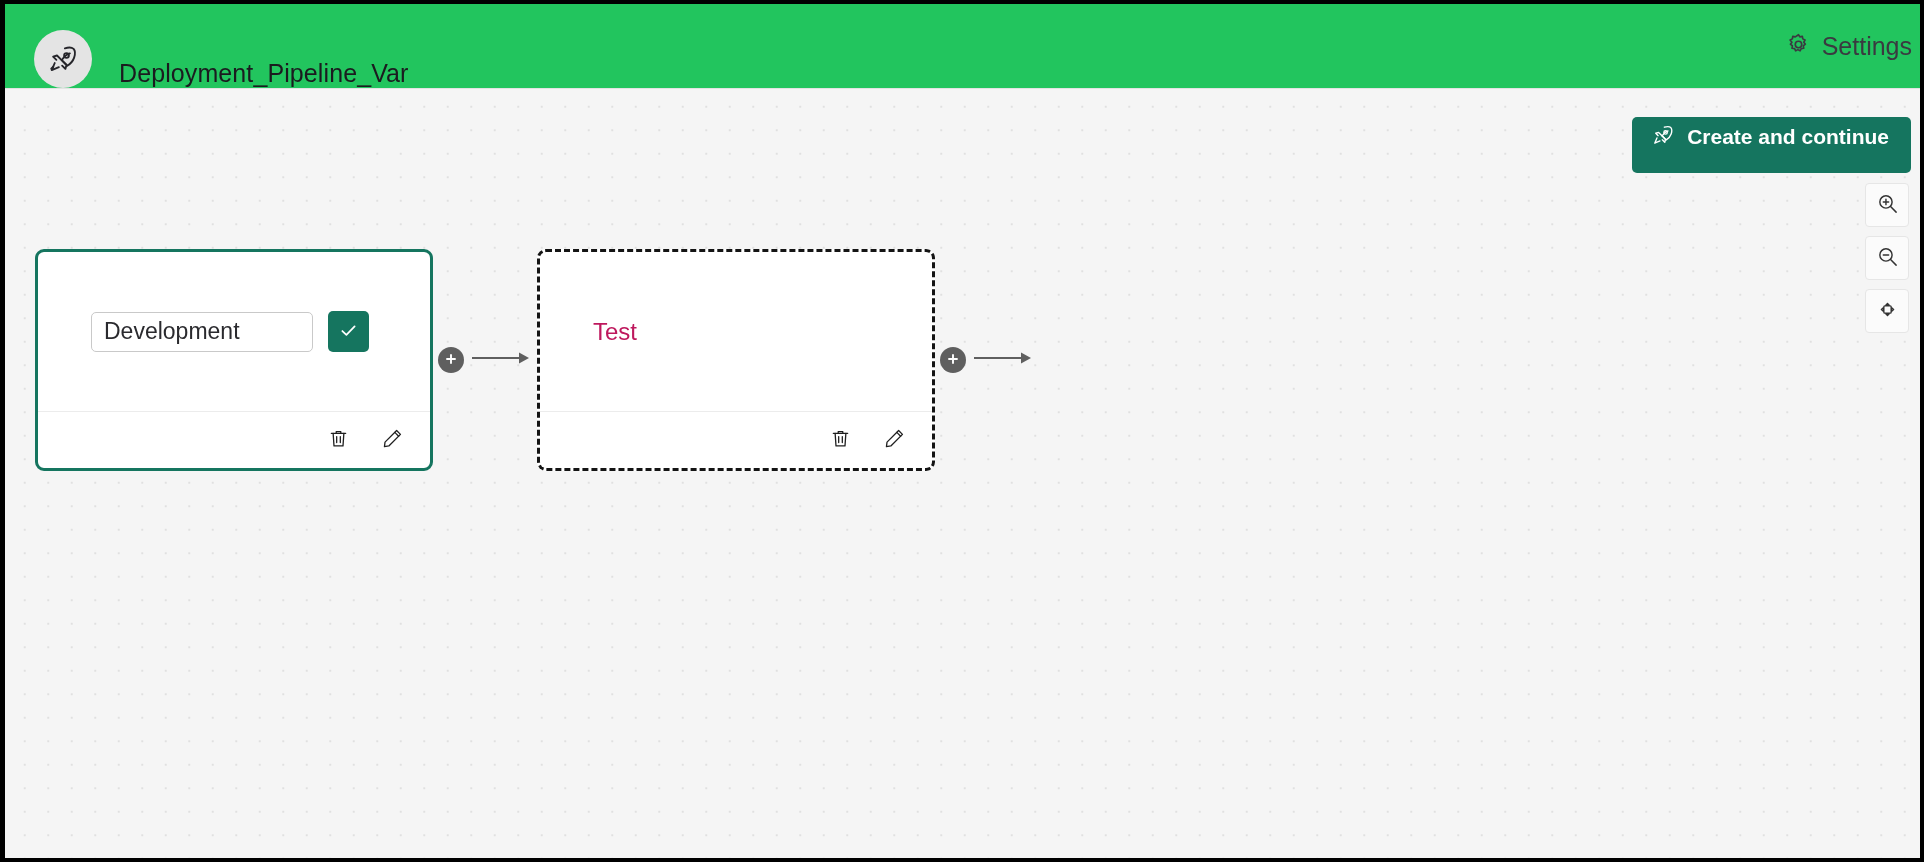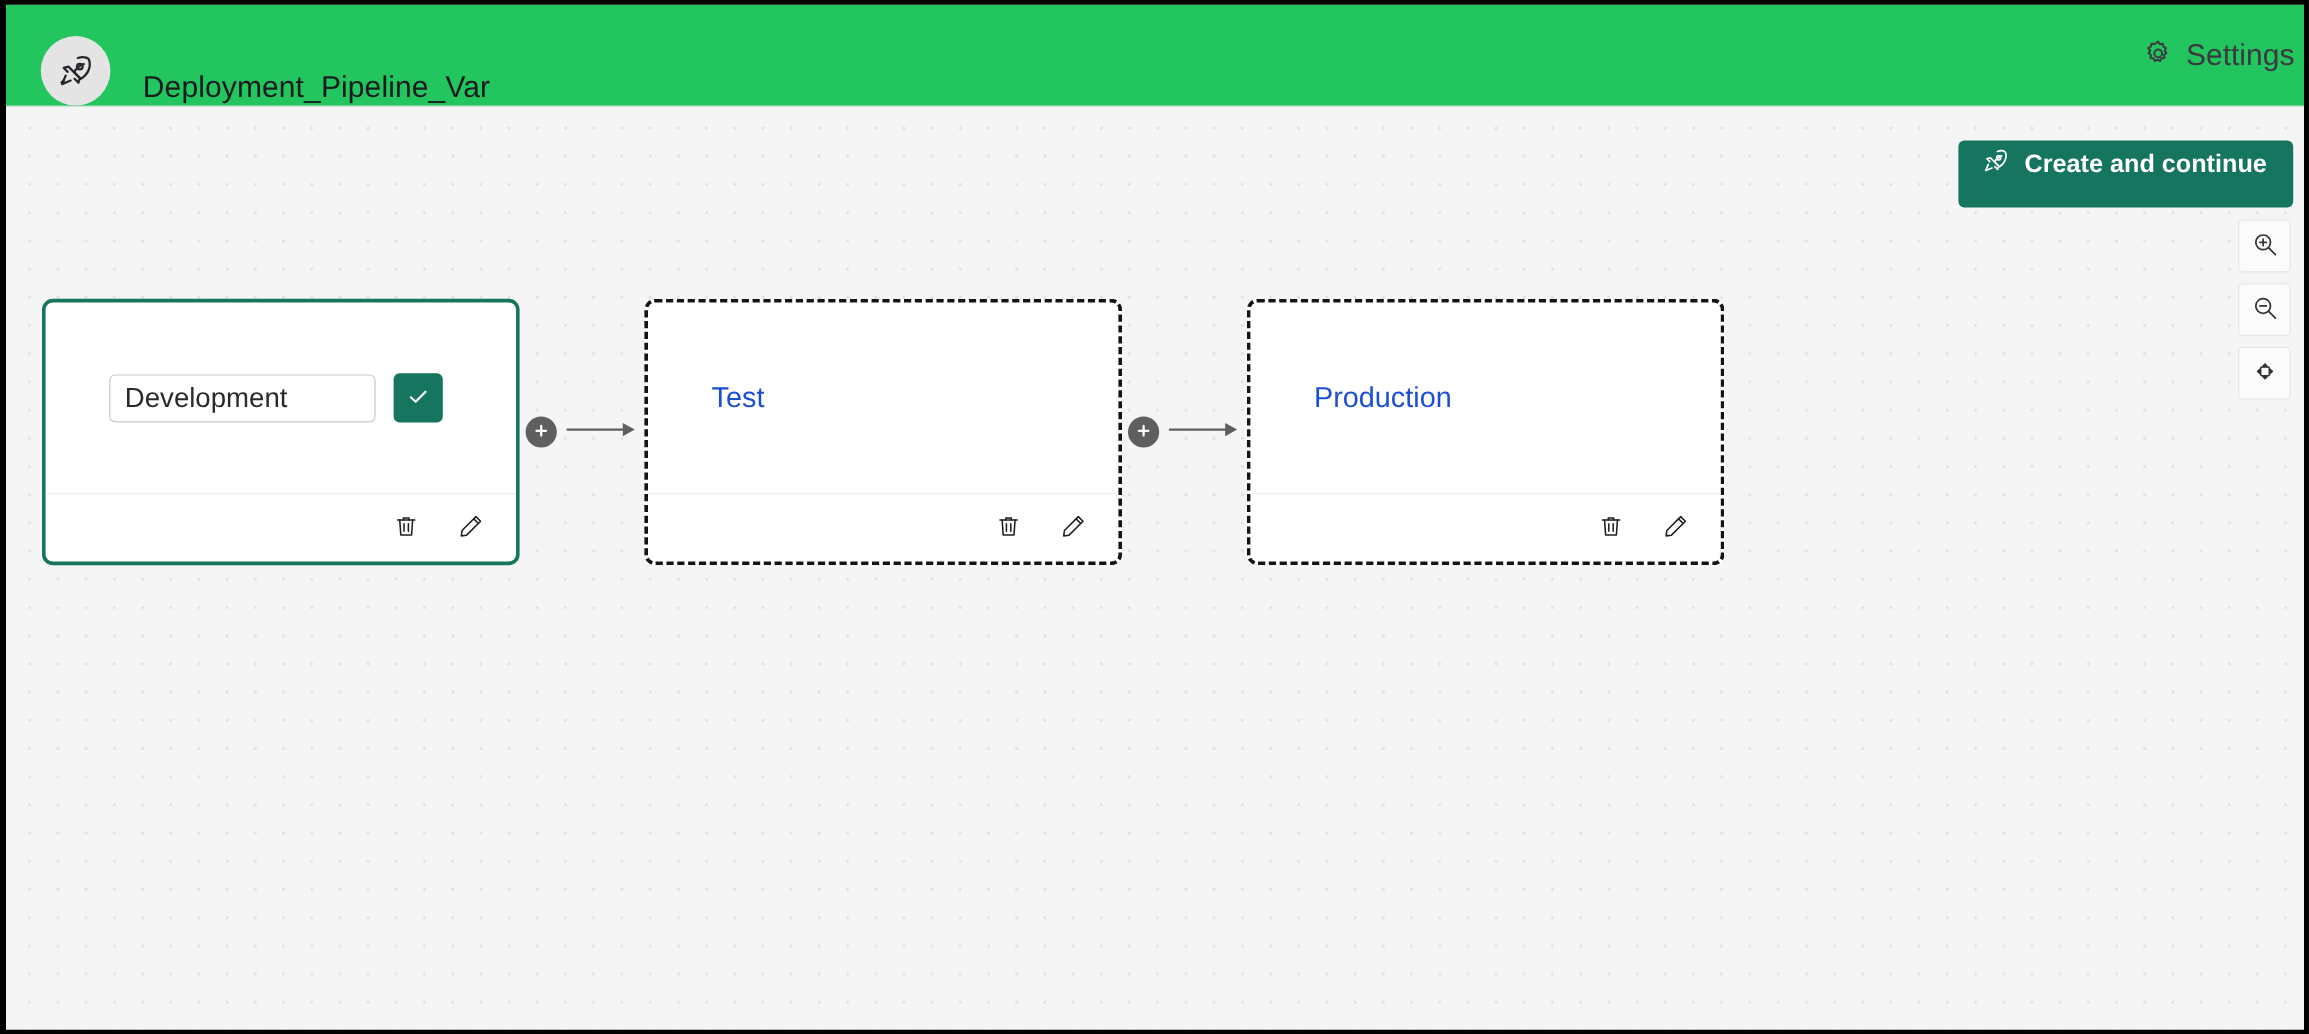--- a/index.html
+++ b/index.html
@@ -159,21 +159,21 @@
 
   .stage-body {
     flex: 1;
     display: flex;
     align-items: center;
     padding: 0 0 0 53px;
   }
 
   .stage-name-text {
     font-size: 24px;
-    color: #1d4ed8;
+    color: #be185d;
   }
 
   .name-input {
     width: 222px;
     height: 40px;
     border: 1px solid #c9c9c9;
     border-radius: 5px;
     padding: 0 12px;
     font-family: "Liberation Sans", sans-serif;
     font-size: 23px;
@@ -413,41 +413,16 @@
           </span>
         </button>
         <span class="arrow">
           <svg width="60" height="16" viewBox="0 0 60 16" fill="none">
             <path d="M0 8h48" stroke="#5f5f5f" stroke-width="2"></path>
             <path d="M47 2.5 57 8l-10 5.5z" fill="#5f5f5f"></path>
           </svg>
         </span>
       </div>
 
-      <div class="stage-card draft">
-        <div class="stage-body">
-          <span class="stage-name-text">Production</span>
-        </div>
-        <div class="stage-footer">
-          <button class="icon-btn">
-            <span>
-              <svg width="23" height="23" viewBox="0 0 24 24" fill="none" stroke="#1f1f1f" stroke-width="1.35" stroke-linecap="round" stroke-linejoin="round">
-                <path d="M4.5 6.6h15"></path>
-                <path d="M9.6 6.6V4.9h4.8v1.7"></path>
-                <path d="M6.4 6.6l.9 13.1h9.4l.9-13.1"></path>
-                <path d="M10.1 10v6.3M13.9 10v6.3"></path>
-              </svg>
-            </span>
-          </button>
-          <button class="icon-btn">
-            <span>
-              <svg width="23" height="23" viewBox="0 0 24 24" fill="none" stroke="#1f1f1f" stroke-width="1.35" stroke-linecap="round" stroke-linejoin="round">
-                <path d="M16.3 3.7 20.3 7.7 8.2 19.8 3.6 20.4 4.2 15.8z"></path>
-                <path d="M14.4 5.6 18.4 9.6"></path>
-              </svg>
-            </span>
-          </button>
-        </div>
-      </div>
 
     </div>
   </div>
 </div>
 
 </body></html>

